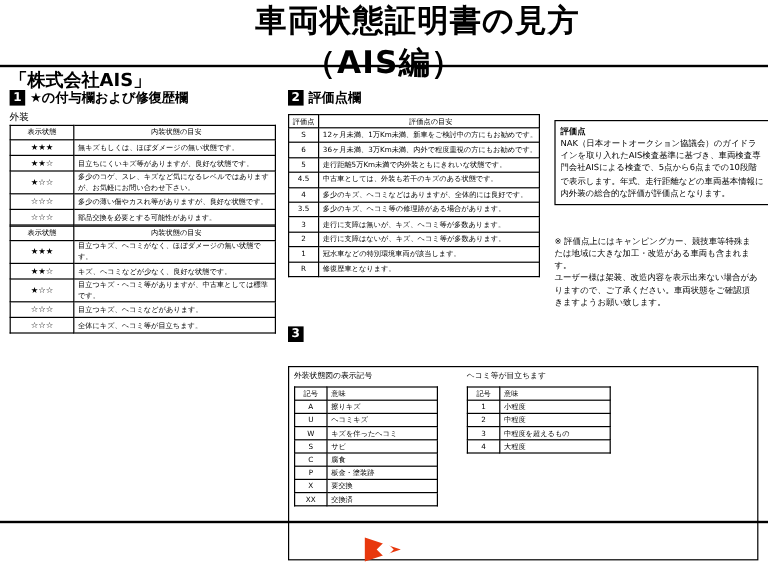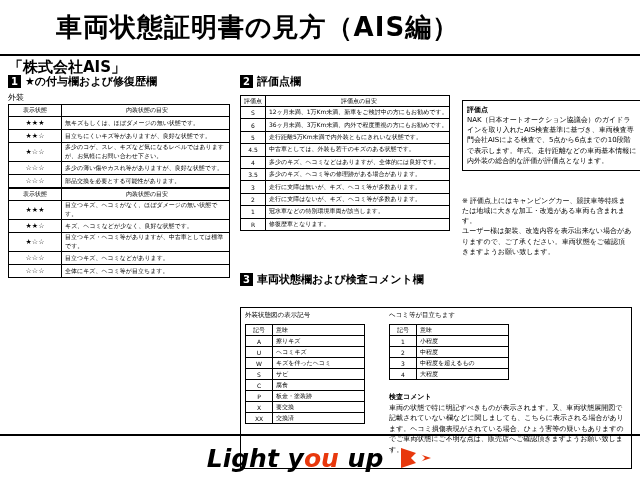--- a/index.html
+++ b/index.html
@@ -10,21 +10,21 @@
     color:#000;
     overflow:hidden;
     position:relative;
   }
   .page{position:relative;width:640px;height:480px;}
 
   
   .header{
     position:absolute;left:0;top:0;width:640px;height:54px;
     border-bottom:2px solid #000;
-    display:flex;align-items:center;
+    display:flex;align-items:center;flex-direction:column;
   }
   .header-title{
     font-size:26px;font-weight:bold;letter-spacing:1px;
     margin-left:56px;
   }
   .header-sub{
     font-size:26px;font-weight:bold;letter-spacing:1px;
   }
 
   .company{
@@ -255,21 +255,20 @@
   <div class="rnote">
     <div class="jp" style="font-weight:bold;">評価点</div>
     <div class="jp">NAK（日本オートオークション協議会）のガイドラインを取り入れたAIS検査基準に基づき、車両検査専門会社AISによる検査で、5点から6点までの10段階で表示します。年式、走行距離などの車両基本情報に内外装の総合的な評価が評価点となります。</div>
   </div>
   <div class="rnote2 jp" style="white-space:pre-line;">※ 評価点上にはキャンピングカー、競技車等特殊または地域に大きな加工・改造がある車両も含まれます。
 ユーザー様は架装、改造内容を表示出来ない場合がありますので、ご了承ください。車両状態をご確認頂きますようお願い致します。</div>
 
   <div class="sec3">
     <div class="sec-title">
       <span class="numbox">3</span>
-      <span class="txt jp">車両状態欄および検査コメント欄</span>
     </div>
 
     <div class="sec3-box">
       <div class="sec3-lbl jp">外装状態図の表示記号</div>
 
       <table class="tbl-sym">
         <tbody>
             <tr>
           <td class="c1 jp">記号</td>
           <td class="c2 jp">意味</td>
@@ -328,27 +327,20 @@
           <td class="c1">3</td>
           <td class="c2 jp">中程度を超えるもの</td>
         </tr>
         <tr>
           <td class="c1">4</td>
           <td class="c2 jp">大程度</td>
         </tr>
       </tbody>
         </table>
 
-      <div class="sec3-note">
-        <div class="ttl jp">検査コメント</div>
-        <div class="jp">車両の状態で特に明記すべきものが表示されます。又、車両状態展開図で記載されていない欄などに関しましても、こちらに表示される場合があります。ヘコミ損傷表現がされている場合、ひょう害等の疑いもありますのでご車両状態にご不明な点は、販売店へご確認頂きますようお願い致します。</div>
-      </div>
     </div>
   </div>
 
   <div class="footer">
-    <div class="light">
-      <span>Light y</span><span class="o">o</span><span class="u">u</span><span> up</span>
-    </div>
     <div class="dh-mark"></div>
   </div>
 
 </div>
 
 </body></html>

